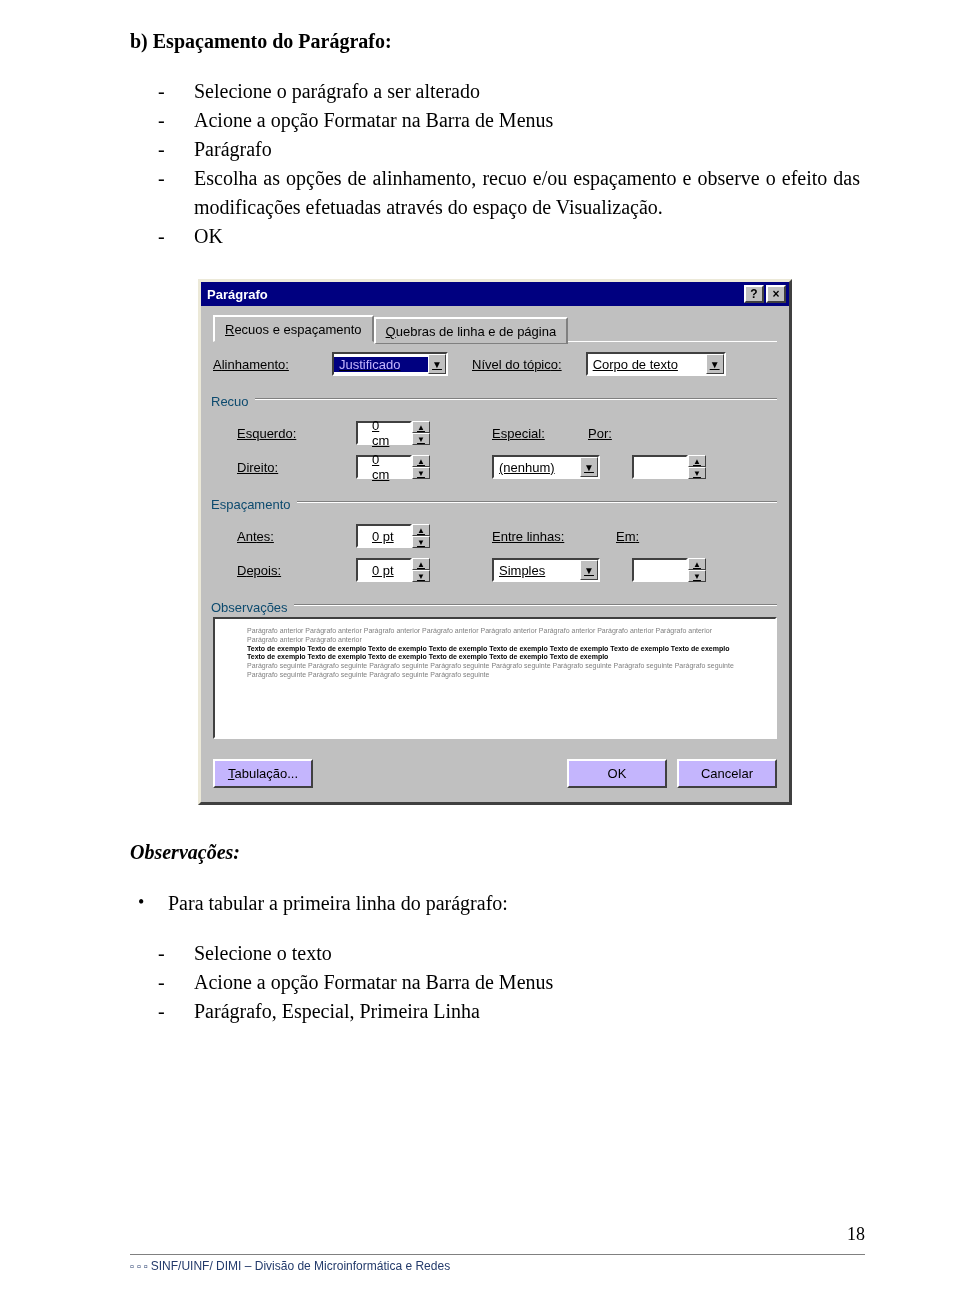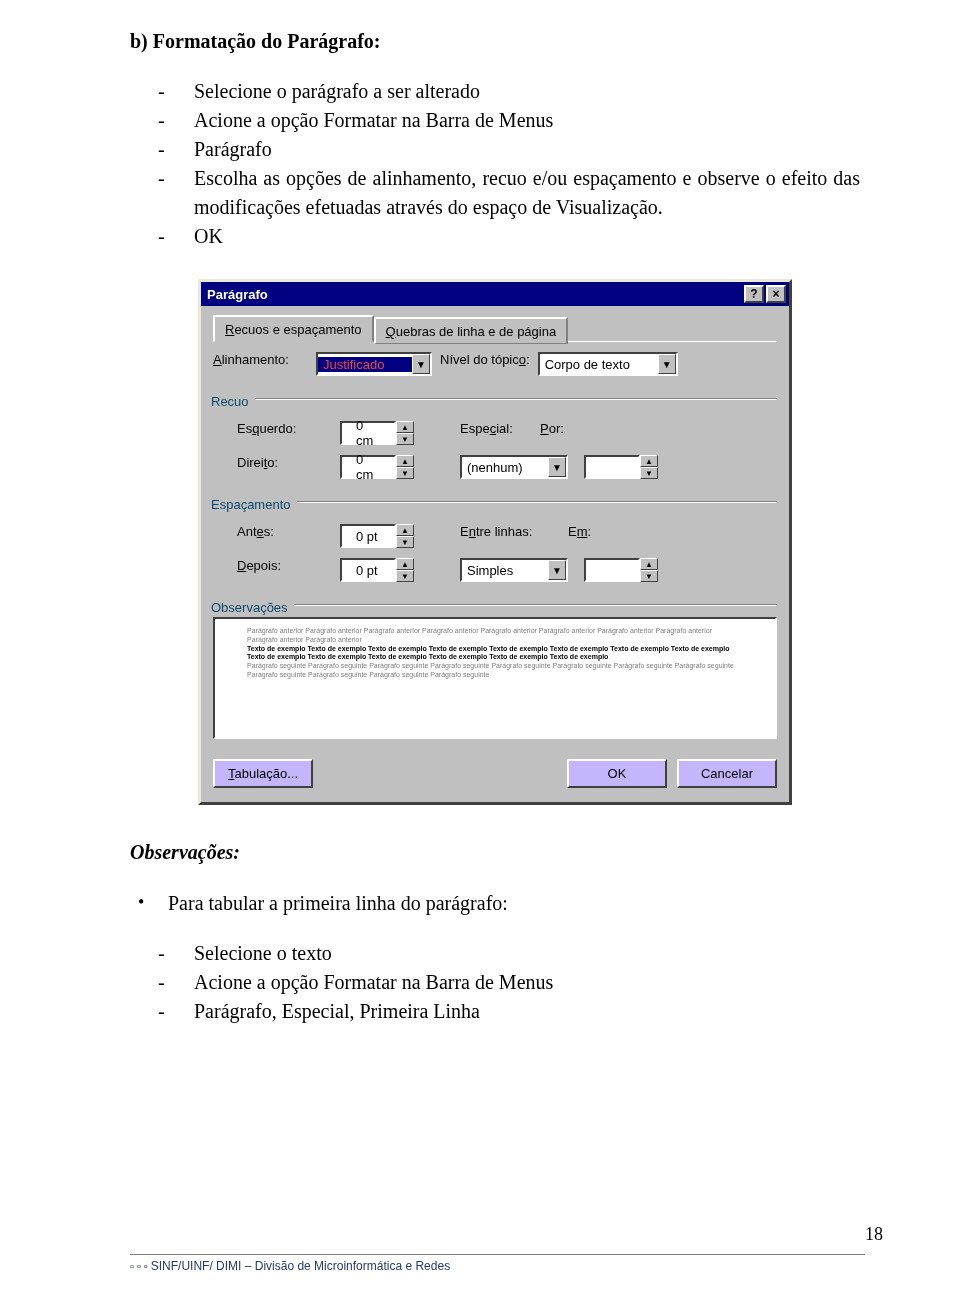--- a/index.html
+++ b/index.html
@@ -84,38 +84,39 @@
     border-right: 2px solid #808080;
     position: relative;
     top: 1px;
     margin-right: 0;
     font-size: 13px;
   }
   .tab.inactive { top: 3px; border-bottom: 1px solid #808080; }
   .tab.active { border-bottom: 1px solid #c0c0c0; z-index: 2; }
   .row {
     display: flex;
-    align-items: flex-start;
+    align-items: center;
     margin: 10px 0;
-    gap: 8px;
+    gap: 24px;
+    text-decoration: underline;
   }
   .lbl { width: 95px; }
   .sel, .txt {
     background: #fff;
     border-top: 2px solid #404040;
     border-left: 2px solid #404040;
     border-right: 2px solid #fff;
     border-bottom: 2px solid #fff;
     display: flex; align-items: center;
     font-size: 13px;
     color: #000;
   }
   .sel { height: 24px; }
   .sel-val { flex: 1; padding: 0 5px; }
-  .sel-val.selected { background: #000080; color: #ef4444; }
+  .sel-val.selected { background: #000080; color: #c4b5fd; }
   .drop-btn {
     width: 18px; height: 20px;
     background: #c0c0c0;
     border-top: 1px solid #fff; border-left: 1px solid #fff;
     border-right: 1px solid #404040; border-bottom: 1px solid #404040;
     display:flex;align-items:center;justify-content:center;
     font-size: 10px;
   }
   .spin {
     display:flex; height: 24px;
@@ -171,29 +172,29 @@
   }
   .bullet-list li { font-size:20px; padding-left:30px; position:relative; }
   .bullet-list li::before { content:"•"; position:absolute; left:0; font-size:18px; }
   .footer {
     position:absolute; bottom:28px; left:130px; right:95px;
     border-top:1px solid #808080; padding-top:4px;
     font-size:12px; color:#233a6b; font-family:Arial,sans-serif;
     display:flex; align-items:center; gap:3px;
   }
   .footer .sq { display:inline-block; font-size:11px; color:#233a6b; }
-  .pagenum { position:absolute; bottom:56px; right:77px; font-size:18px; }
+  .pagenum { position:absolute; bottom:56px; right:95px; font-size:18px; }
   .u { text-decoration: underline; }
 </style>
 </head>
 <body>
 
 <div class="page">
 
-  <div class="section-title">b) Formatação do Parágrafo:</div>
+  <div class="section-title">b) Espaçamento do Parágrafo:</div>
 
   <ul class="instr-list">
     <li>Selecione o parágrafo a ser alterado</li>
     <li>Acione a opção Formatar na Barra de Menus</li>
     <li>Parágrafo</li>
     <li>Escolha as opções de alinhamento, recuo e/ou espaçamento e observe o efeito das modificações efetuadas através do espaço de Visualização.</li>
     <li>OK</li>
   </ul>
 
   <div class="dialog">

